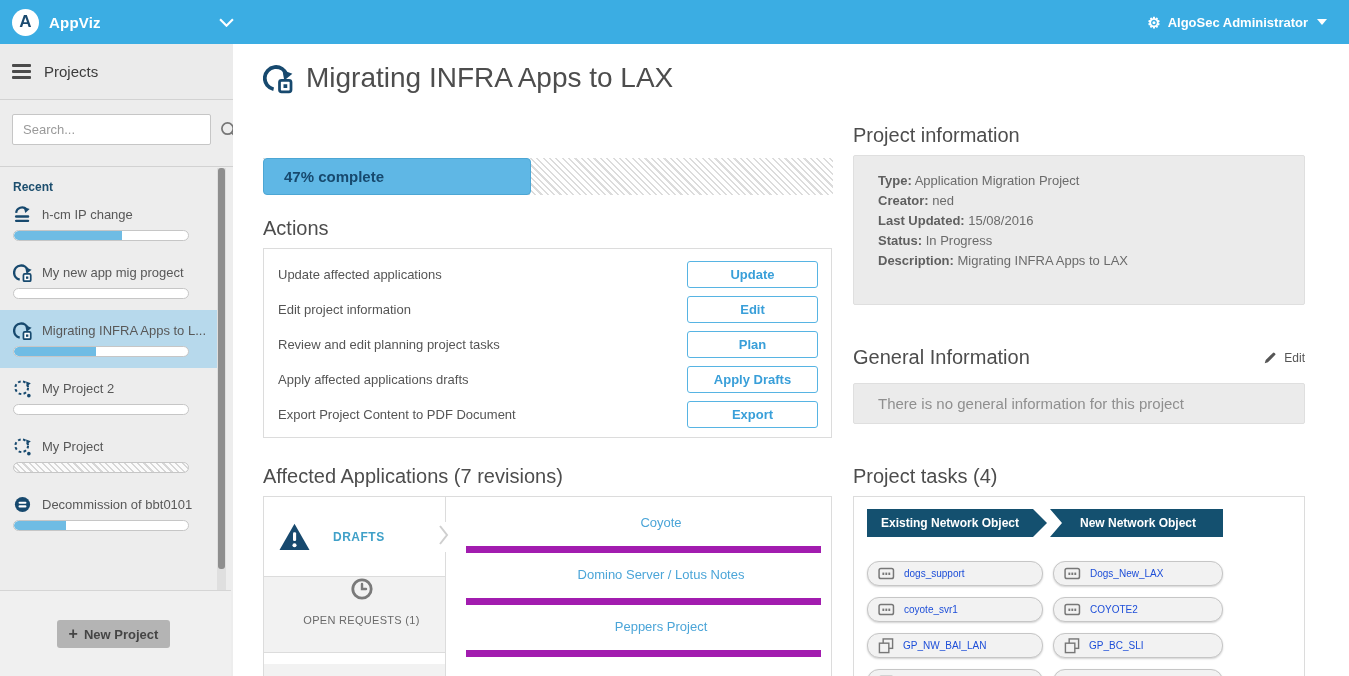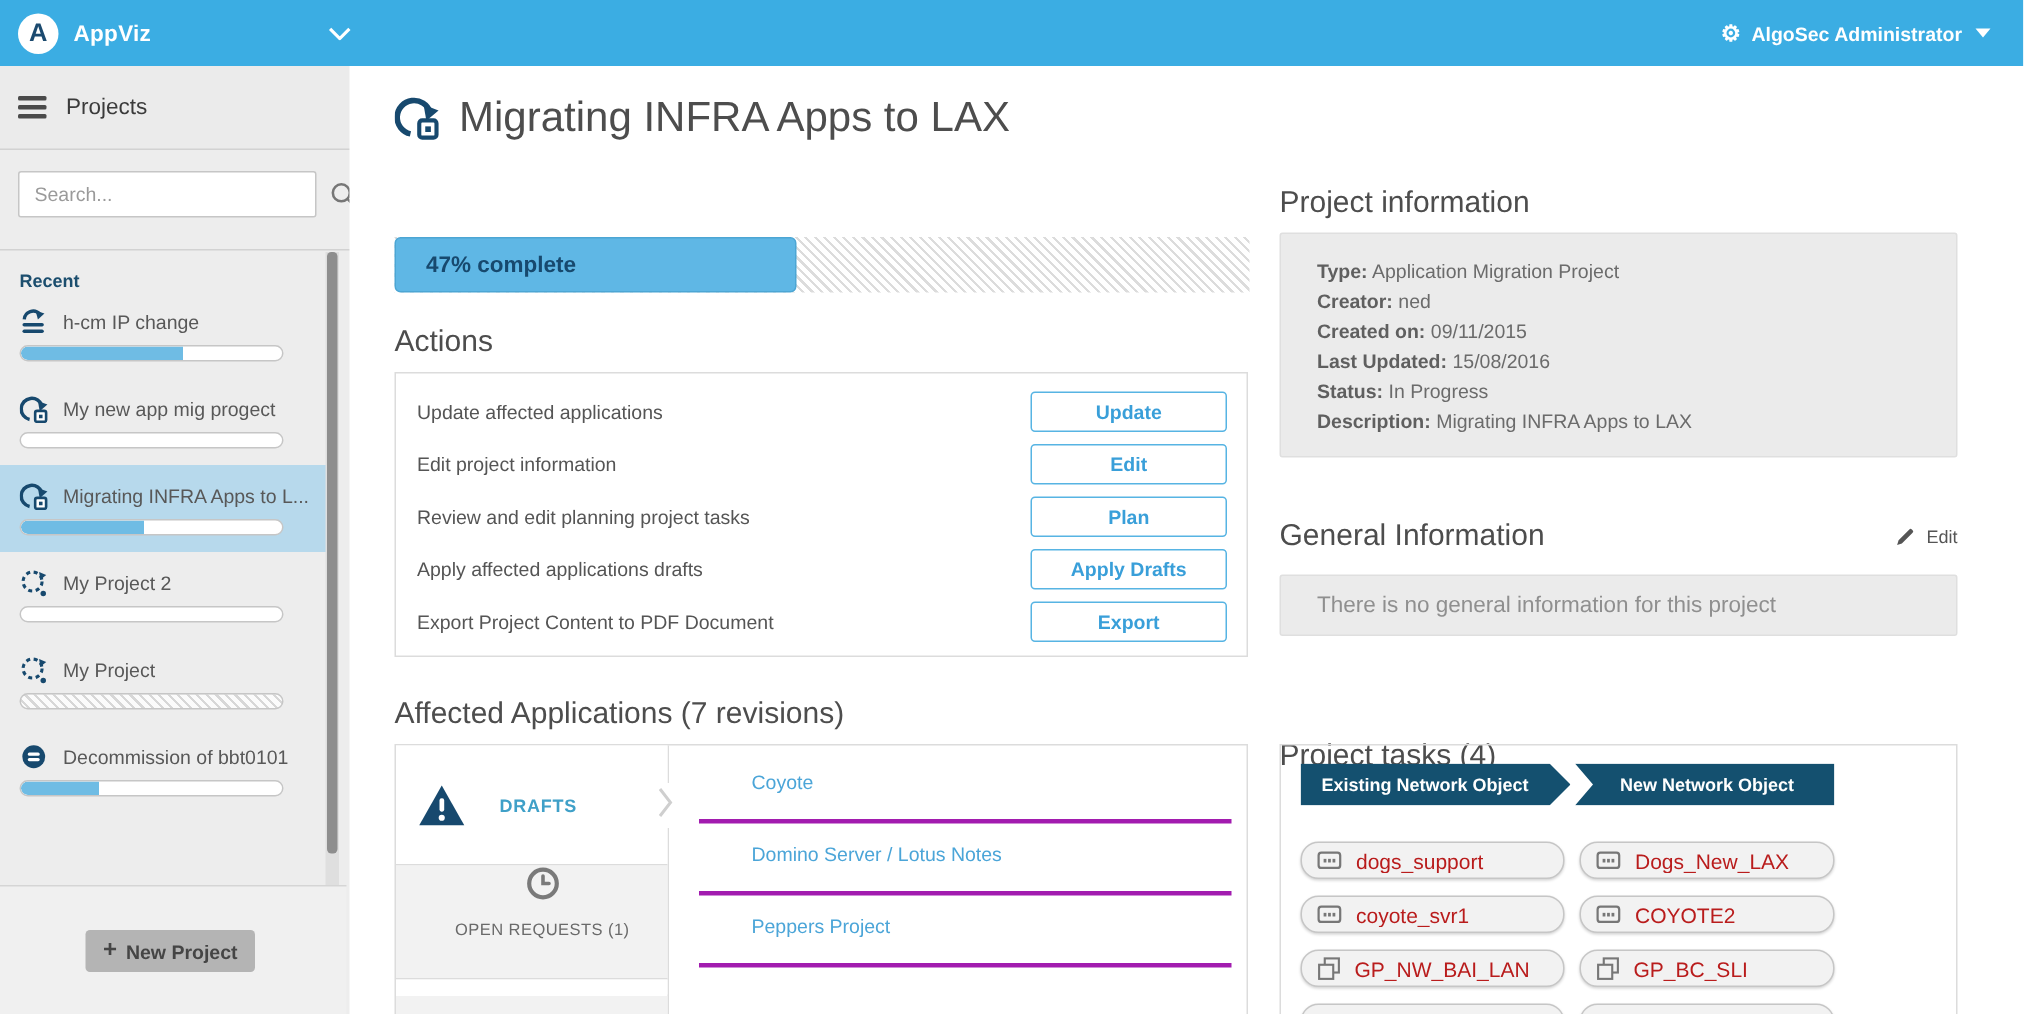--- a/index.html
+++ b/index.html
@@ -86,49 +86,49 @@
   .tab { display:flex; align-items:center; }
   .tab-drafts { height:80px; background:#fff; border-bottom:1px solid #DCDCDC; padding-left:14px; gap:22px; }
   .tab-drafts .tab-label { color:#3FA0C8; font-weight:bold; font-size:12px; letter-spacing:.5px; }
   .tab-open { height:76px; background:#F2F2F2; border-bottom:1px solid #DCDCDC; padding-left:14px; gap:13px;flex-direction:column; }
   .tab-open .tab-label { color:#6A6A6A; font-size:11px; letter-spacing:.3px; }
   .tab-gap { height:10px; background:#fff; }
   .tab-rest { position:absolute; left:0; top:167px; bottom:0; width:181px; background:#F2F2F2; }
   .tab-chev-mask { position:absolute; left:176px; top:25px; width:12px; height:30px; background:#fff; }
   .tab-chev { position:absolute; left:175px; top:28px; }
   .app-links { position:absolute; left:182px; top:0; right:0; padding-top:4px; }
-  .app-link-row { margin:0 10px 0 20px; border-bottom:3px solid #a21caf; padding:12px 0 15px 35px; }
+  .app-link-row { margin:0 10px 0 20px; border-bottom:7px solid #a21caf; padding:12px 0 15px 35px;text-align:center; }
   .app-link { font-size:13px; color:#4BA5D8; text-decoration:none; cursor:pointer; }
 
   
   .r-info-h { position:absolute; left:620px; top:80px; }
   .r-info { position:absolute; left:620px; top:111px; width:452px; height:150px; background:#EBEBEB;
             border:1px solid #DFDFDF; border-radius:2px; padding:15px 24px; }
   .f-row { font-size:13px; line-height:20px; color:#6B6B6B; }
   .f-label { font-weight:bold; color:#5F5F5F; }
   .r-gen-h { position:absolute; left:620px; top:302px; width:452px; display:flex;
              justify-content:space-between; align-items:center; }
   .edit-link { display:flex; align-items:center; gap:7px; font-size:12px; color:#555; cursor:pointer; }
   .r-empty { position:absolute; left:620px; top:339px; width:452px; height:41px; background:#EBEBEB;
              border:1px solid #DFDFDF; border-radius:2px; display:flex; align-items:center; padding-left:24px; }
   .r-empty span { font-size:15px; color:#8F8F8F; }
-  .r-tasks-h { position:absolute; left:620px; top:421px;margin-top:28px; }
+  .r-tasks-h { position:absolute; left:620px; top:421px; }
   .r-tasks { position:absolute; left:620px; top:452px; width:452px; height:245px; border:1px solid #DCDCDC; }
   .arrow1 { position:absolute; left:13px; top:12px; width:180px; height:28px; background:#14506F;
             clip-path:polygon(0 0, calc(100% - 14px) 0, 100% 50%, calc(100% - 14px) 100%, 0 100%);
             color:#fff; font-weight:bold; font-size:12px; line-height:28px; padding-left:14px; }
   .arrow2 { position:absolute; left:196px; top:12px; width:173px; height:28px; background:#14506F;
             clip-path:polygon(0 0, 100% 0, 100% 100%, 0 100%, 12px 50%);
             color:#fff; font-weight:bold; font-size:12px; line-height:28px; padding-left:30px; }
   .pill-row { position:absolute; display:flex; gap:10px; left:13px; }
   .pill { width:176px; height:25px; background:#F2F2F2; border:1px solid #C6C6C6; border-radius:12px;
           box-shadow:0 1px 2px rgba(0,0,0,.18); display:flex; align-items:center; gap:9px;
           padding-left:10px; cursor:pointer; }
   .pill:last-child { width:170px; }
-  .pill span { font-size:14px; color:#b91c1c; white-space:nowrap; overflow:hidden; }
+  .pill span { font-size:10px; color:#1d4ed8; white-space:nowrap; overflow:hidden; }
   .hidden-defs { position:absolute; width:0; height:0; overflow:hidden; }
 </style>
 </head>
 <body>
 
 <svg class="hidden-defs" aria-hidden="true">
   <defs>
     <symbol id="i-migration" viewBox="0 0 24 24">
       <path d="M 8.5 21 A 9 9 0 1 1 19 9.5" fill="none" stroke="#17496E" stroke-width="3"></path>
       <polygon points="15.5,5.5 23.5,8.5 17,14" fill="#17496E"></polygon>
@@ -387,24 +387,20 @@
 
     <h2 class="sec-h r-info-h">Project information</h2>
     <div class="r-info">
       <div class="f-row">
         <span class="f-label">Type:</span>
         <span>Application Migration Project</span>
       </div>
       <div class="f-row">
         <span class="f-label">Creator:</span>
         <span>ned</span>
-      </div>
-      <div class="f-row">
-        <span class="f-label">Created on:</span>
-        <span>09/11/2015</span>
       </div>
       <div class="f-row">
         <span class="f-label">Last Updated:</span>
         <span>15/08/2016</span>
       </div>
       <div class="f-row">
         <span class="f-label">Status:</span>
         <span>In Progress</span>
       </div>
       <div class="f-row">

